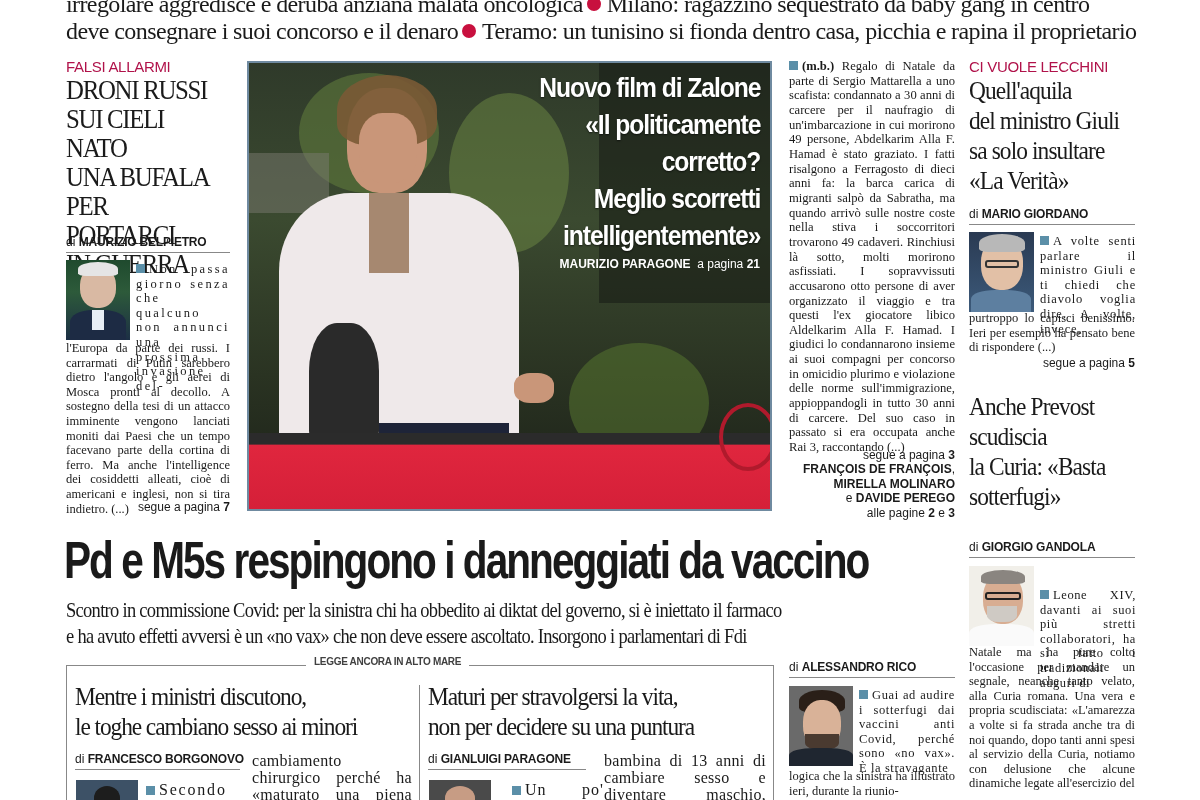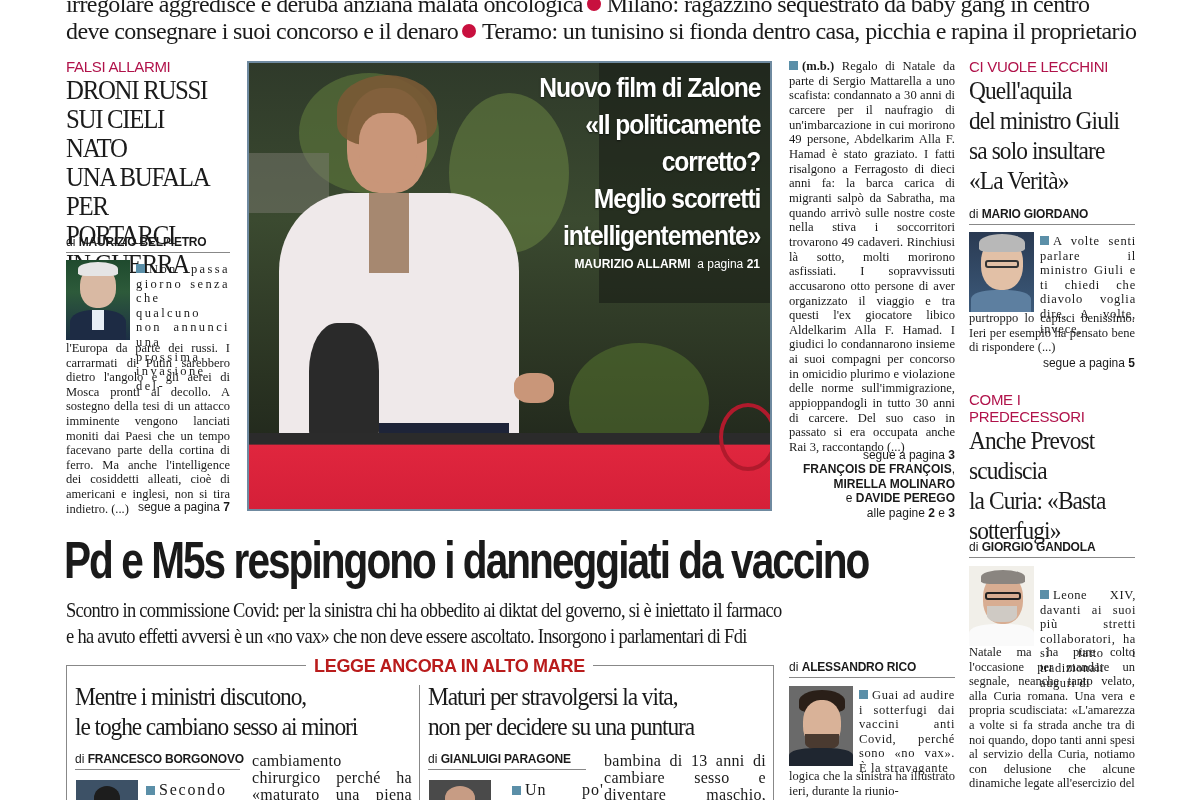--- a/index.html
+++ b/index.html
@@ -34,21 +34,21 @@
 
   
   .hero-title { right: 10px; top: 6px; text-align: right; color: #fff; font-family: "Liberation Sans", "DejaVu Sans", sans-serif; font-weight: bold; font-size: 28px; line-height: 37px; letter-spacing: -1.2px; text-shadow: 0 1px 2px rgba(0,0,0,0.6); transform: scaleX(0.88); transform-origin: right top; white-space: nowrap; }
   .hero-credit { right: 10px; top: 194px; color: #fff; font-size: 12px; font-family: "Liberation Sans", "DejaVu Sans", sans-serif; white-space: nowrap; }
 
   
   .main-head { left: 64px; top: 530px; font-family: "Liberation Sans", "DejaVu Sans", sans-serif; font-weight: bold; font-size: 52px; line-height: 60px; letter-spacing: -2.5px; transform: scaleX(0.78); transform-origin: left top; white-space: nowrap; }
   .sub-head { left: 66px; width: 1100px; font-size: 21px; line-height: 28px; letter-spacing: -0.8px; transform: scaleX(0.88); transform-origin: left top; white-space: nowrap; }
 
   .box { border: 1px solid #888; }
-  .box-label { color: #b91c1c; font-family: "Liberation Sans", "DejaVu Sans", sans-serif; font-weight: bold; font-size: 18px; background: #fff; padding: 0 8px; white-space: nowrap; letter-spacing: -0.3px; }
+  .box-label { color: #404040; font-family: "Liberation Sans", "DejaVu Sans", sans-serif; font-weight: bold; font-size: 10px; background: #fff; padding: 0 8px; white-space: nowrap; letter-spacing: -0.3px; }
   .sub-art-head { font-size: 26px; line-height: 30px; letter-spacing: -1.2px; transform: scaleX(0.9); transform-origin: left top; white-space: nowrap; }
   .col-text { font-size: 16px; line-height: 17px; text-align: justify; letter-spacing: 0.3px; }
 </style>
 </head>
 <body>
 
 <div class="abs top-line serif" style="top:-10px;">
   <span>irregolare aggredisce e deruba anziana malata oncologica</span><span class="dot" style="background:#c8103e"></span><span>Milano: ragazzino sequestrato da baby gang in centro</span>
 </div>
 <div class="abs top-line serif" style="top:17px;">
@@ -103,21 +103,21 @@
   <div style="position:absolute; left:350px; top:0; width:175px; height:240px; background:#151a14; opacity:.55;"></div>
 
   <div class="abs hero-title">
     <div>Nuovo film di Zalone</div>
     <div>«Il politicamente</div>
     <div>corretto?</div>
     <div>Meglio scorretti</div>
     <div>intelligentemente»</div>
   </div>
   <div class="abs hero-credit">
-    <b>MAURIZIO ALLARMI</b>&nbsp;&nbsp;<span>a pagina</span> <b>21</b>
+    <b>MAURIZIO PARAGONE</b>&nbsp;&nbsp;<span>a pagina</span> <b>21</b>
   </div>
 </div>
 
 <div class="abs body-text serif" style="left:789px; top:59px; width:166px; font-size:12.6px; line-height:14.65px;">
   <span class="square" style="background:#5b8fa8"></span><b>(m.b.)</b> <span>Regalo di Natale da parte di Sergio Mattarella a uno scafista: condannato a 30 anni di carcere per il naufragio di un'imbarcazione in cui morirono 49 persone, Abdelkarim Alla F. Hamad è stato graziato. I fatti risalgono a Ferragosto di dieci anni fa: la barca carica di migranti salpò da Sabratha, ma quando arrivò sulle nostre coste nella stiva i soccorritori trovarono 49 cadaveri. Rinchiusi là sotto, molti morirono asfissiati. I sopravvissuti accusarono otto persone di aver organizzato il viaggio e tra questi l'ex giocatore libico Aldelkarim Alla F. Hamad. I giudici lo condannarono insieme ai suoi compagni per concorso in omicidio plurimo e violazione delle norme sull'immigrazione, appioppandogli in tutto 30 anni di carcere. Del suo caso in passato si era occupata anche Rai 3, raccontando (...)</span>
 </div>
 <div class="abs segue" style="left:789px; top:448px; width:166px;">
   <span>segue a pagina</span> <b>3</b>
 </div>
 <div class="abs sans" style="left:789px; top:462px; width:166px; text-align:right; font-size:12px; line-height:14.5px;">
@@ -147,21 +147,20 @@
 </div>
 <div class="abs body-text serif" style="left:1040px; top:234px; width:96px; letter-spacing:0.8px;">
   <span class="square" style="background:#5b8fa8"></span><span>A volte senti parlare il ministro Giuli e ti chiedi che diavolo voglia dire. A volte, invece,</span>
 </div>
 <div class="abs body-text serif" style="left:969px; top:311px; width:166px;">purtroppo lo capisci benissimo. Ieri per esempio ha pensato bene di rispondere (...)</div>
 <div class="abs segue" style="left:969px; top:356px; width:166px;">
   <span>segue a pagina</span> <b>5</b>
 </div>
 
 <div class="abs" style="left:969px; top:391px; width:170px;">
-  <div class="kicker" style="color:#b0124a;">COME I PREDECESSORI</div>
   <div class="rh serif" style="margin-top:1px;">
     <div>Anche Prevost</div>
     <div>scudiscia</div>
     <div>la Curia: «Basta</div>
     <div>sotterfugi»</div>
   </div>
 </div>
 <div class="abs byline" style="left:969px; top:540px; width:166px;">
   <span>di</span> <b>GIORGIO GANDOLA</b>
 </div>

